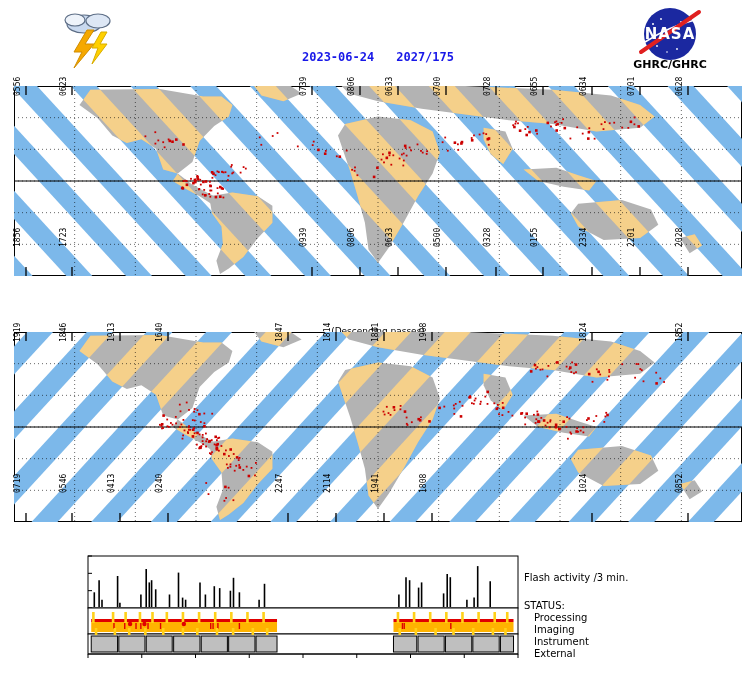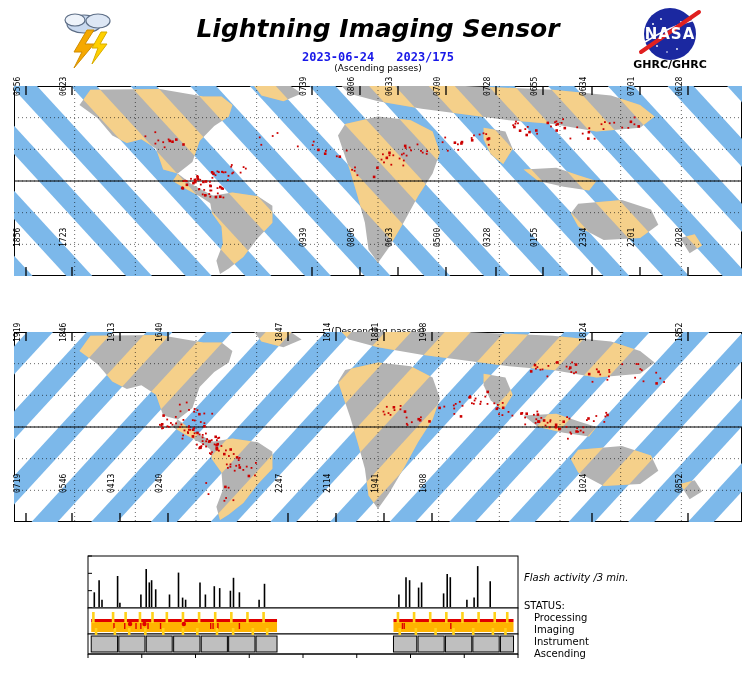--- a/index.html
+++ b/index.html
@@ -61,27 +61,25 @@
 <div class="abs" id="header">
 
   <svg class="abs" id="stormicon" viewBox="0 0 60 62">
     <ellipse cx="24" cy="16" rx="17" ry="9" fill="#c9d9ef" stroke="#5d6e86" stroke-width="1.2"></ellipse>
     <ellipse cx="38" cy="13" rx="12" ry="7" fill="#dde7f5" stroke="#5d6e86" stroke-width="1.2"></ellipse>
     <ellipse cx="15" cy="12" rx="10" ry="6" fill="#eef3fa" stroke="#5d6e86" stroke-width="1.2"></ellipse>
     <polygon points="27,22 14,44 22,44 14,60 34,36 25,36 34,22" fill="#f5a800" stroke="#d08c00" stroke-width="1"></polygon>
     <polygon points="41,24 32,40 38,40 32,56 47,36 40,36 47,24" fill="#ffd000" stroke="#d8ad00" stroke-width="1"></polygon>
   </svg>
 
-  <div class="abs" id="title">Lightning Imaging Sensor</div>
 
   <div class="abs" id="datebar">
-    <span>2023-06-24</span><span class="gap"></span><span>2023/175</span>
+    <span>2023-06-24</span><span class="gap"></span><span>2027/175</span>
   </div>
 
-  <div class="abs" id="subtitle">(Ascending passes)</div>
 
   <svg class="abs" id="nasa" viewBox="0 0 86 72">
     <circle cx="43" cy="28" r="26" fill="#1b28a0"></circle>
     <path d="M18 36 Q43 20 68 14" stroke="#ffffff" stroke-width="1.6" fill="none"></path>
     <circle cx="26" cy="18" r="1" fill="#fff"></circle>
       <circle cx="34" cy="13" r="0.9" fill="#fff"></circle>
     <circle cx="54" cy="16" r="0.9" fill="#fff"></circle>
       <circle cx="60" cy="24" r="1" fill="#fff"></circle>
     <circle cx="30" cy="40" r="0.9" fill="#fff"></circle>
       <circle cx="50" cy="43" r="0.9" fill="#fff"></circle>
@@ -908,18 +906,18 @@
       <line x1="249.25" y1="106" x2="249.25" y2="110" stroke="#000" stroke-width="1"></line>
       <line x1="303" y1="106" x2="303" y2="110" stroke="#000" stroke-width="1"></line>
       <line x1="356.75" y1="106" x2="356.75" y2="110" stroke="#000" stroke-width="1"></line>
       <line x1="410.5" y1="106" x2="410.5" y2="110" stroke="#000" stroke-width="1"></line>
       <line x1="464.25" y1="106" x2="464.25" y2="110" stroke="#000" stroke-width="1"></line>
       <line x1="518" y1="106" x2="518" y2="110" stroke="#000" stroke-width="1"></line>
     </svg>
   <div id="chart-text"></div>
 </div>
 
-<div class="legend" style="left: 524px; top: 572px; position: absolute; font-style: italic;">Flash activity /3 min.</div>
+<div class="legend" style="left: 524px; top: 572px; position: absolute;">Flash activity /3 min.</div>
 <div class="legend" style="left: 524px; top: 600px; position: absolute;">STATUS:</div>
 <div class="legend" style="left: 534px; top: 612px; position: absolute;">Processing</div>
 <div class="legend" style="left: 534px; top: 624px; position: absolute;">Imaging</div>
 <div class="legend" style="left: 534px; top: 636px; position: absolute;">Instrument</div>
-<div class="legend" style="left: 534px; top: 648px; position: absolute;">Ascending</div>
+<div class="legend" style="left: 534px; top: 648px; position: absolute;">External</div>
 
 </body></html>

